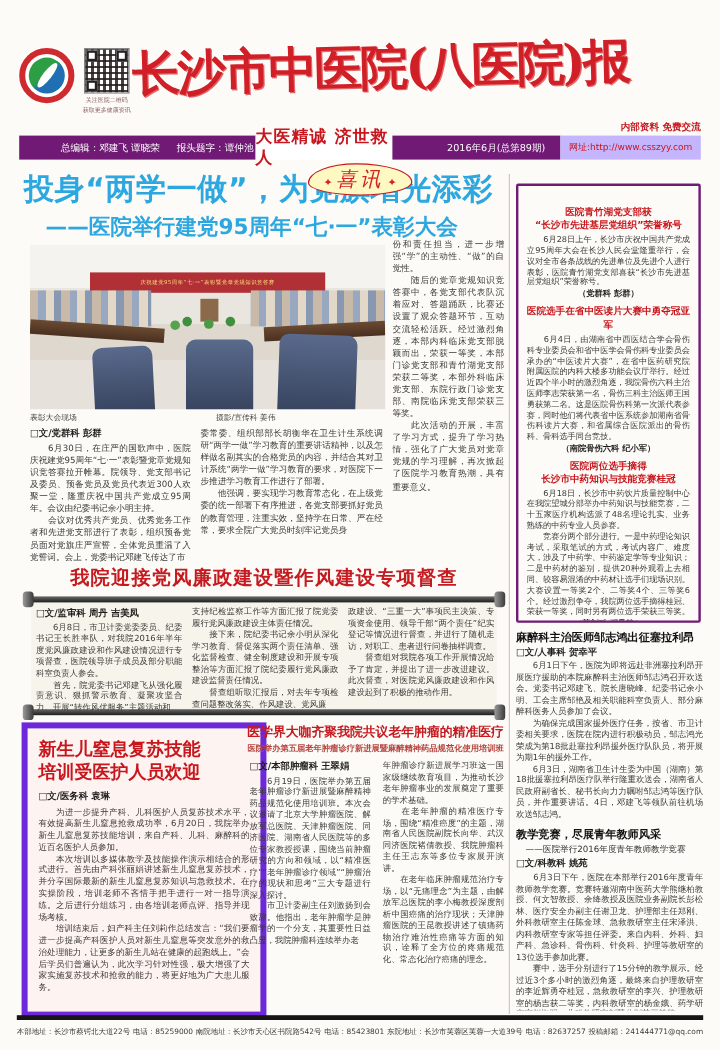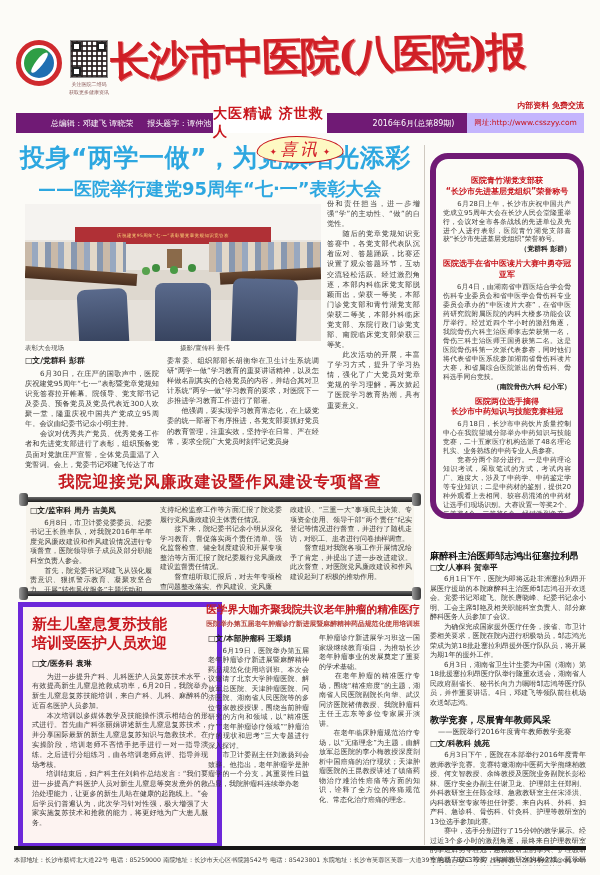--- a/index.html
+++ b/index.html
@@ -93,33 +93,33 @@
   .onc-title{ position:absolute; left:206px; top:603px; width:214px; text-align:center;
               font-size:10.7px; font-weight:bold; color:#c41a20; white-space:nowrap; }
   .onc-sub{ position:absolute; left:206px; top:619px; width:214px; text-align:center;
             font-size:6.9px; font-weight:bold; color:#b5453f; white-space:nowrap; }
   .onc-c1{ left:208px; top:634px; width:101px; height:212px; font-size:7px; line-height:1.36; }
   .onc-c2{ left:319px; top:634px; width:101px; height:212px; font-size:7px; line-height:1.36; }
 
   
   .rail-divider{ position:absolute; left:424px; top:145px; height:700px; border-left:1px solid #cfc9c0; }
   .briefs{ position:absolute; left:430px; top:153px; width:154px; height:366px;
-           border:6px solid #701a75; border-radius:18px; padding:12px 7px 4px; overflow:hidden; }
+           border:2px solid #701a75; border-radius:2px; padding:12px 7px 4px; overflow:hidden; }
   .badge{ position:absolute; left:50%; top:136px; transform:translateX(-50%); z-index:2;
           background:#fef9c3; border:1.5px solid #c8161d; border-radius:46% 54% 50% 50% / 60% 58% 42% 40%;
           padding:1px 12px; font-size:17px; font-weight:normal; font-style:italic; color:#d3212a;
           letter-spacing:3px; white-space:nowrap; }
   .badge:before,.badge:after{ font-style:normal; font-size:9px; color:#d3212a; letter-spacing:0; }
   .badge:before{ content:"✦ "; } .badge:after{ content:" ✦"; }
   .brief-title{ color:#c8161d; font-weight:bold; font-size:8px; text-align:center; line-height:1.35;
                 white-space:pre-line; margin:5px 0 2px; }
   .brief-body{ font-size:6.8px; line-height:1.32; color:#3b3a38; }
-  .brief-attr{ font-size:6.9px; font-weight:bold; text-align:right; color:#1f1e1c; }
-
-  .rail-art{ position:absolute; left:430px; width:156px; overflow:hidden;margin-top:24px; }
+  .brief-attr{ font-size:6.9px; font-weight:bold; text-align:center; color:#1f1e1c; }
+
+  .rail-art{ position:absolute; left:430px; width:156px; overflow:hidden; }
   .rail-art h3{ font-size:9.3px; color:#111; line-height:1.3; }
   .rail-art .dash-sub{ font-size:7.2px; color:#333; text-align:left; padding-left:8px; margin:1px 0; }
   .rail-art p{ font-size:7px; line-height:1.36; color:#3b3a38; }
   .sierra{ top:526px; height:160px; }
   .teach{ top:690px; height:152px; }
 
   
   .foot-bar{ position:absolute; left:14px; right:14px; top:846px; height:4px; background:#161616; }
   .foot-line{ position:absolute; left:14px; right:14px; top:856px; display:flex;
               justify-content:space-between; font-size:6.2px; color:#3c3b39; white-space:nowrap; }

